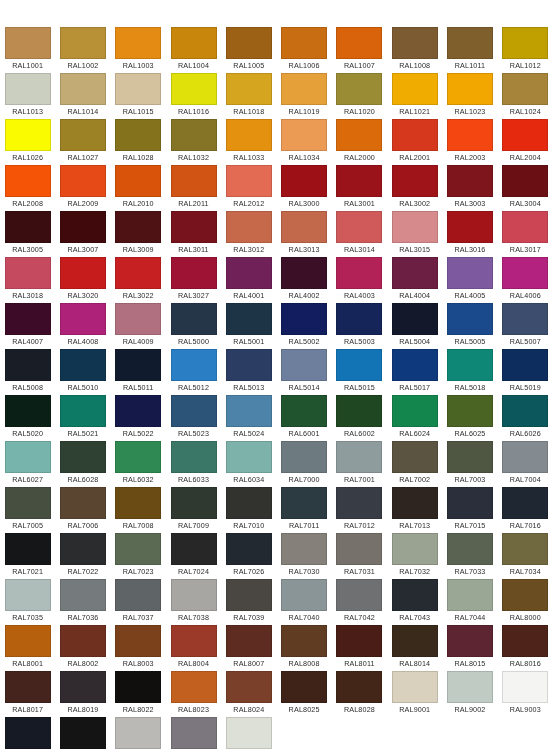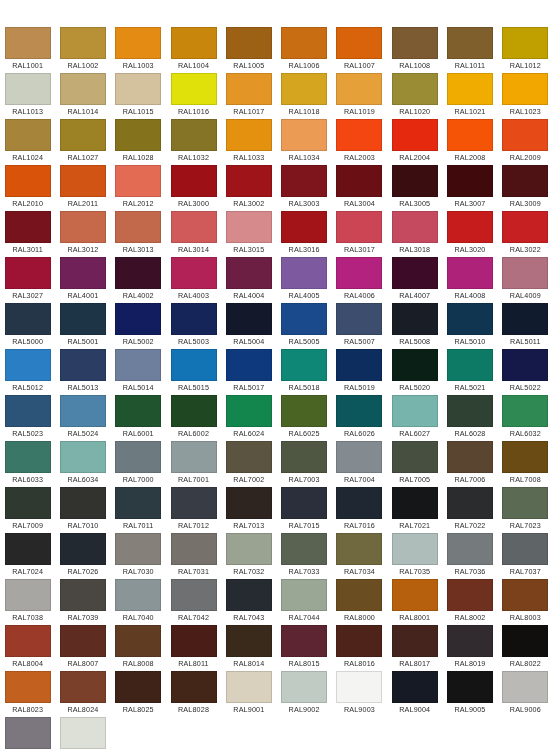--- a/index.html
+++ b/index.html
@@ -107,24 +107,20 @@
       </div>
       <div class="ral-cell">
         <div class="ral-swatch" style="background: rgb(212, 193, 157);"></div>
         <div class="ral-label">RAL1015</div>
       </div>
       <div class="ral-cell">
         <div class="ral-swatch" style="background: rgb(224, 224, 10);"></div>
         <div class="ral-label">RAL1016</div>
       </div>
       <div class="ral-cell">
-        <div class="ral-swatch" style="background: rgb(227, 150, 37);"></div>
-        <div class="ral-label">RAL1017</div>
-      </div>
-      <div class="ral-cell">
         <div class="ral-swatch" style="background: rgb(213, 165, 32);"></div>
         <div class="ral-label">RAL1018</div>
       </div>
       <div class="ral-cell">
         <div class="ral-swatch" style="background: rgb(230, 160, 58);"></div>
         <div class="ral-label">RAL1019</div>
       </div>
       <div class="ral-cell">
         <div class="ral-swatch" style="background: rgb(154, 140, 52);"></div>
         <div class="ral-label">RAL1020</div>
@@ -135,40 +131,52 @@
       </div>
       <div class="ral-cell">
         <div class="ral-swatch" style="background: rgb(241, 166, 0);"></div>
         <div class="ral-label">RAL1023</div>
       </div>
       <div class="ral-cell">
         <div class="ral-swatch" style="background: rgb(166, 132, 58);"></div>
         <div class="ral-label">RAL1024</div>
       </div>
       <div class="ral-cell">
+        <div class="ral-swatch" style="background: rgb(251, 251, 0);"></div>
+        <div class="ral-label">RAL1026</div>
+      </div>
+      <div class="ral-cell">
         <div class="ral-swatch" style="background: rgb(156, 129, 37);"></div>
         <div class="ral-label">RAL1027</div>
       </div>
       <div class="ral-cell">
         <div class="ral-swatch" style="background: rgb(133, 114, 28);"></div>
         <div class="ral-label">RAL1028</div>
       </div>
       <div class="ral-cell">
         <div class="ral-swatch" style="background: rgb(133, 116, 37);"></div>
         <div class="ral-label">RAL1032</div>
       </div>
       <div class="ral-cell">
         <div class="ral-swatch" style="background: rgb(229, 145, 16);"></div>
         <div class="ral-label">RAL1033</div>
       </div>
       <div class="ral-cell">
         <div class="ral-swatch" style="background: rgb(236, 155, 85);"></div>
         <div class="ral-label">RAL1034</div>
       </div>
       <div class="ral-cell">
+        <div class="ral-swatch" style="background: rgb(218, 106, 10);"></div>
+        <div class="ral-label">RAL2000</div>
+      </div>
+      <div class="ral-cell">
+        <div class="ral-swatch" style="background: rgb(213, 56, 29);"></div>
+        <div class="ral-label">RAL2001</div>
+      </div>
+      <div class="ral-cell">
         <div class="ral-swatch" style="background: rgb(244, 70, 17);"></div>
         <div class="ral-label">RAL2003</div>
       </div>
       <div class="ral-cell">
         <div class="ral-swatch" style="background: rgb(229, 41, 15);"></div>
         <div class="ral-label">RAL2004</div>
       </div>
       <div class="ral-cell">
         <div class="ral-swatch" style="background: rgb(245, 84, 7);"></div>
         <div class="ral-label">RAL2008</div>
@@ -185,20 +193,24 @@
         <div class="ral-swatch" style="background: rgb(209, 84, 21);"></div>
         <div class="ral-label">RAL2011</div>
       </div>
       <div class="ral-cell">
         <div class="ral-swatch" style="background: rgb(227, 106, 83);"></div>
         <div class="ral-label">RAL2012</div>
       </div>
       <div class="ral-cell">
         <div class="ral-swatch" style="background: rgb(157, 17, 22);"></div>
         <div class="ral-label">RAL3000</div>
+      </div>
+      <div class="ral-cell">
+        <div class="ral-swatch" style="background: rgb(155, 19, 26);"></div>
+        <div class="ral-label">RAL3001</div>
       </div>
       <div class="ral-cell">
         <div class="ral-swatch" style="background: rgb(158, 20, 24);"></div>
         <div class="ral-label">RAL3002</div>
       </div>
       <div class="ral-cell">
         <div class="ral-swatch" style="background: rgb(127, 21, 28);"></div>
         <div class="ral-label">RAL3003</div>
       </div>
       <div class="ral-cell">

